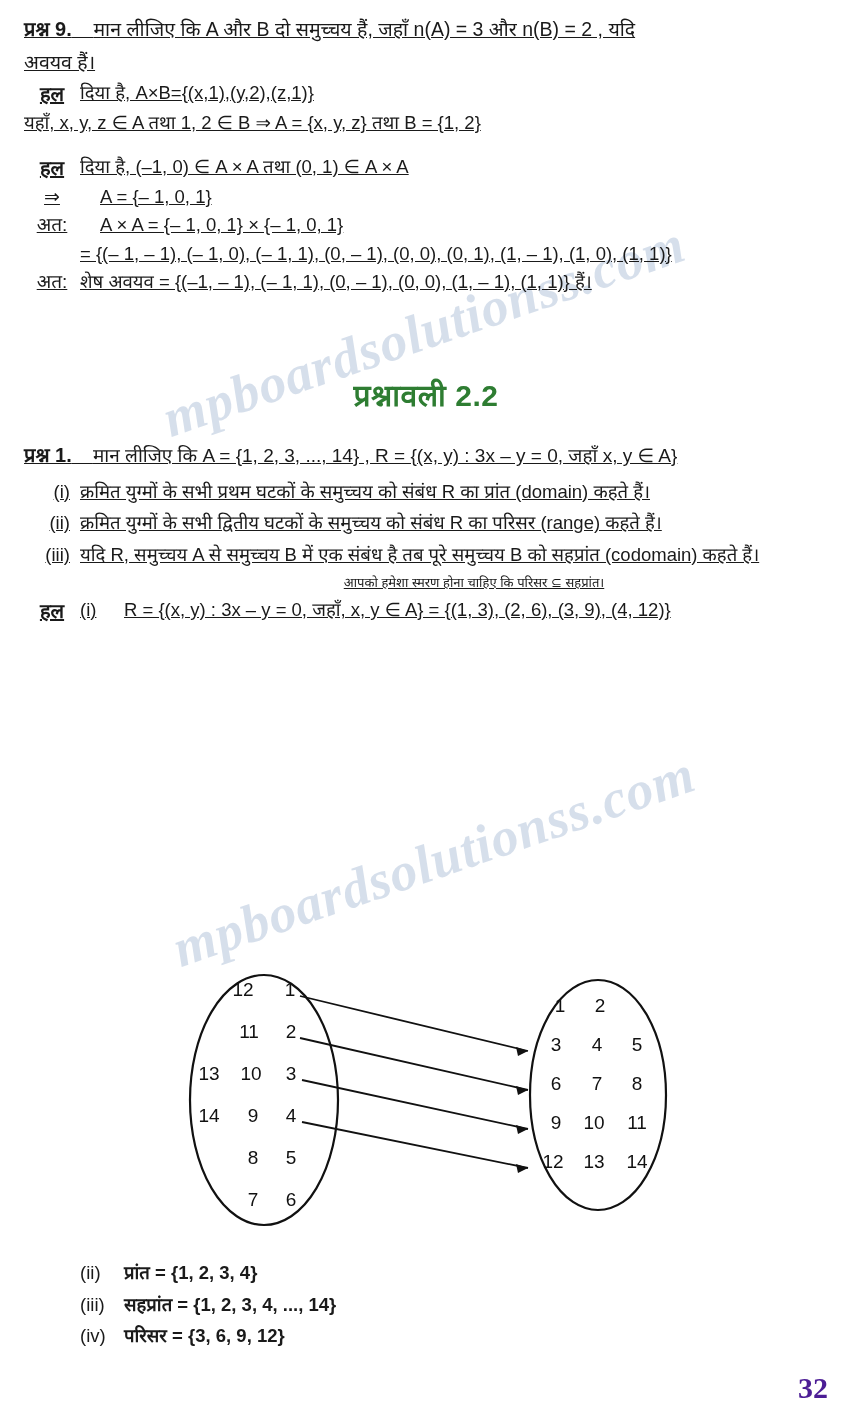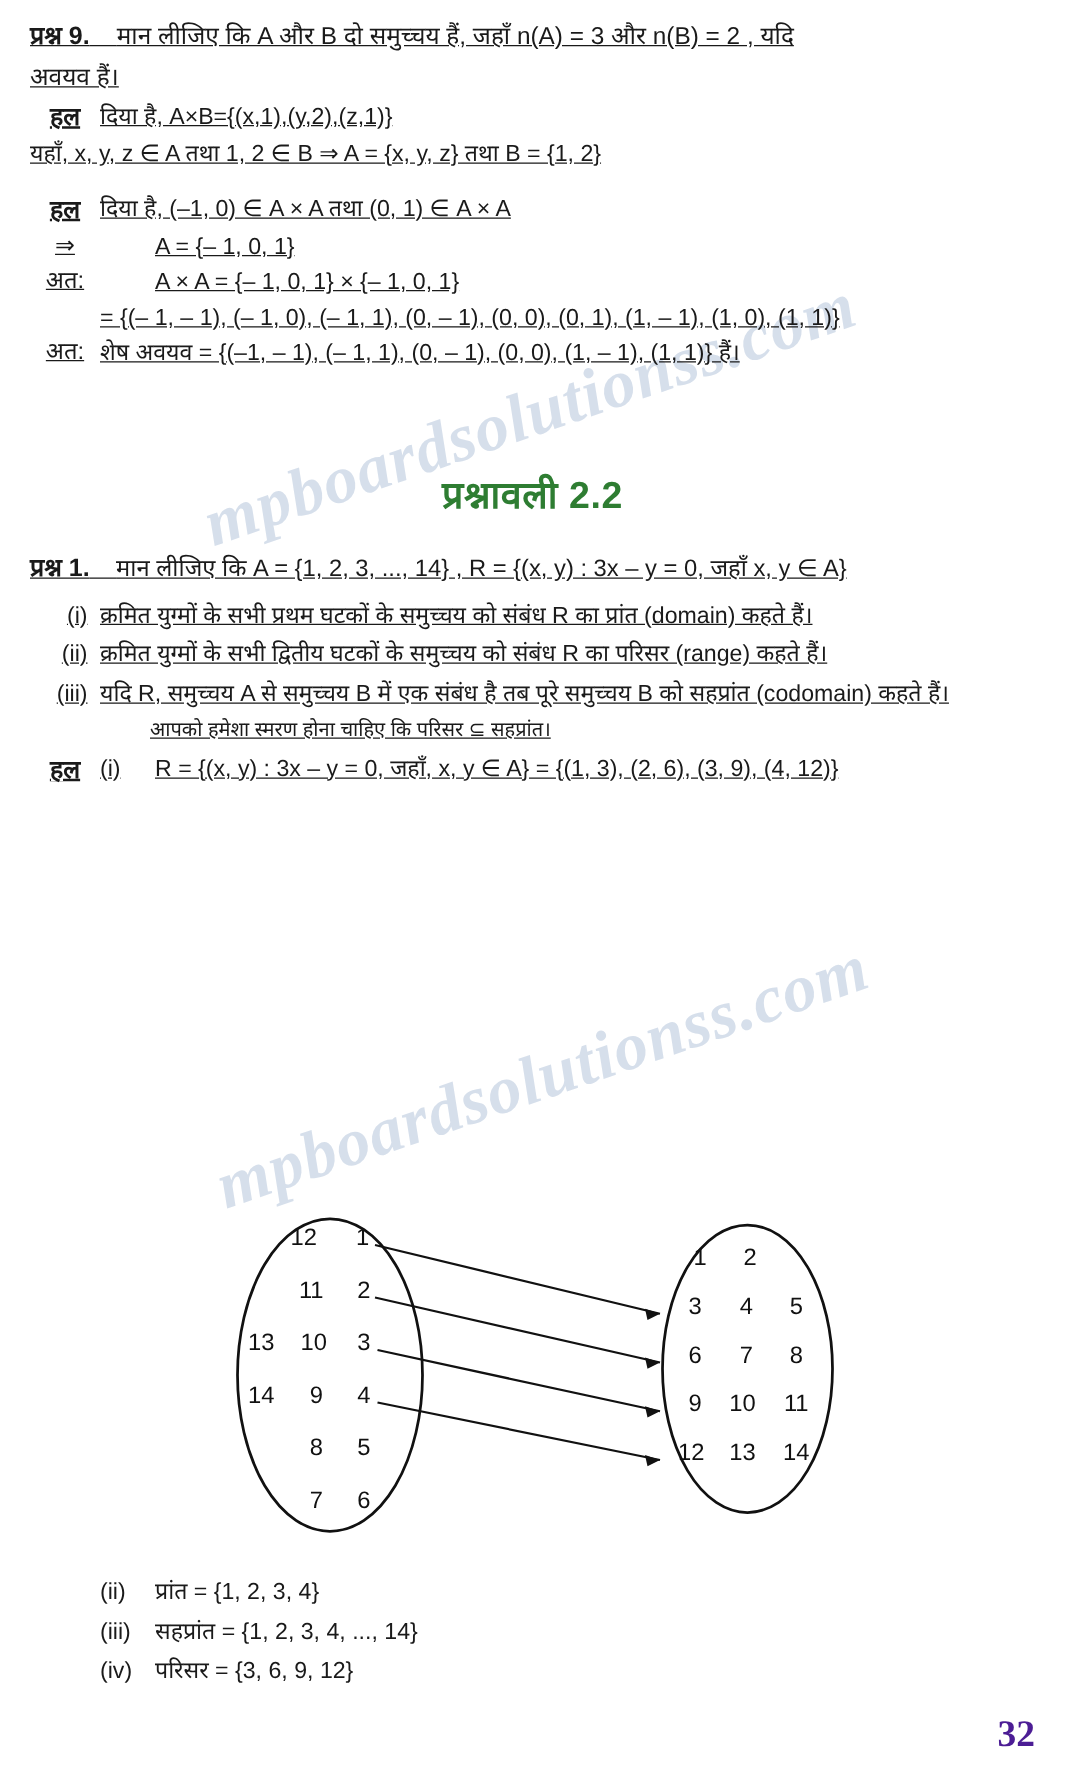--- a/index.html
+++ b/index.html
@@ -34,21 +34,21 @@
   }
   .wm1 { left: 150px; top: 300px; font-size: 54px; }
   .wm2 { left: 160px; top: 830px; font-size: 54px; }
 
   .content { position: relative; z-index: 2; padding: 14px 26px 0 24px; }
 
   .qline { font-size: 19.5px; line-height: 1.55; margin: 0 0 2px 0; }
   .qlabel { font-weight: bold; font-size: 20px; }
 
   .block { margin-bottom: 4px; text-decoration: underline; }
-  .indent1 { margin-left: 44px; }
+  .indent1 { margin-left: 20px; }
   .indent3 { }
 
   .sol-row { display: flex; font-size: 18.5px; line-height: 1.5; }
   .sol-row .lbl { width: 56px; flex: 0 0 56px; font-weight: bold; font-size: 20px; text-align: center; }
   .sol-row .txt { flex: 1; }
 
   .spacer-lg { height: 52px; }
 
   .exercise-title {
     text-align: center;
@@ -60,26 +60,26 @@
     letter-spacing: 0.5px;
   }
 
   .q-body { font-size: 19px; line-height: 1.6; }
 
   .roman-list { margin: 6px 0 0 0; }
   .roman-item { display: flex; font-size: 18.5px; line-height: 1.55; margin-bottom: 3px; }
   .roman-item .rn { width: 46px; flex: 0 0 46px; text-align: right; padding-right: 10px; }
   .roman-item .rt { flex: 1; }
 
-  .note-line { margin-left: 96px; font-size: 16px; line-height: 1.5; }
+  .note-line { margin-left: 96px; font-size: 13px; line-height: 1.5; text-align: center; }
   svg { display: block; }
 
   .ans-item { display: flex; font-size: 18.5px; line-height: 1.6; margin-bottom: 2px; margin-left: 56px; }
   .ans-item .rn { width: 44px; flex: 0 0 44px; }
-  .ans-item .rt { flex: 1; }
+  .ans-item .rt { flex: 1; font-weight: bold; }
 
   .page-num {
     position: absolute;
     right: 26px;
     bottom: 16px;
     font-size: 30px;
     font-weight: bold;
     font-family: "Liberation Serif", serif;
     color: #4c1d95;
   }

